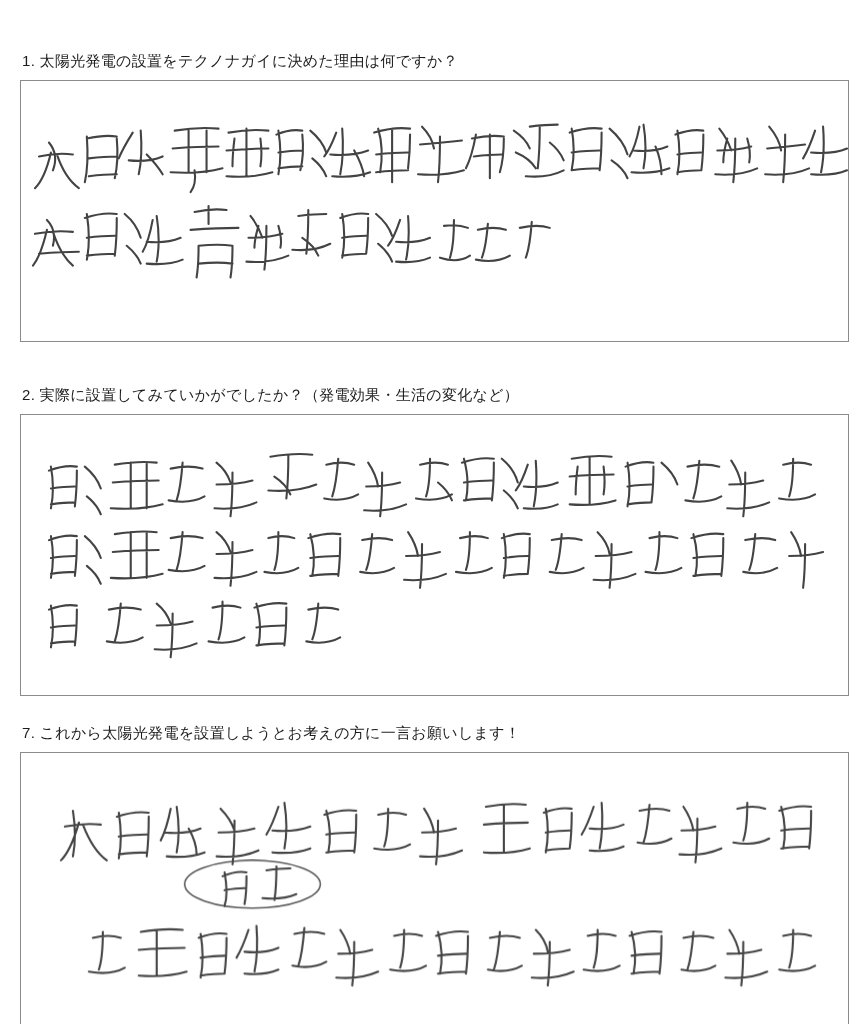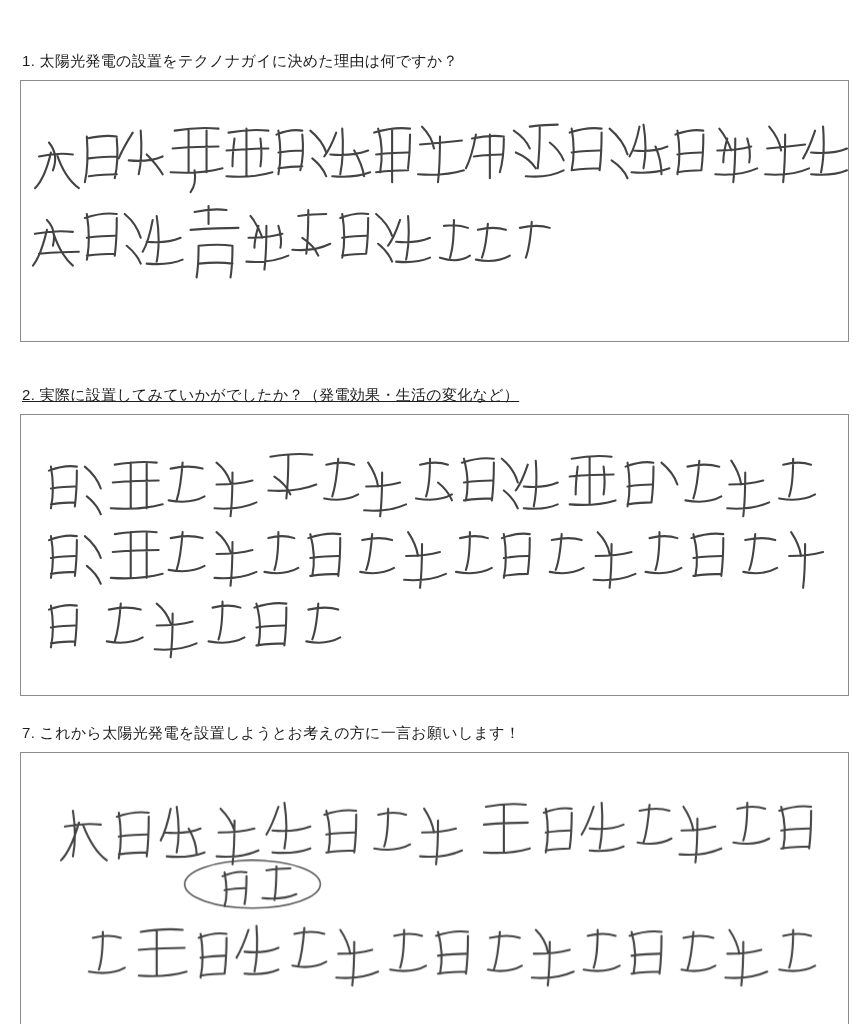--- a/index.html
+++ b/index.html
@@ -49,21 +49,21 @@
     pointer-events: none;
   }
   .hw-svg {
     display: block;
     width: 100%;
     height: 100%;
   }
   
   #q1 { top: 14px; }
   #q1 .answer-box { height: 262px; }
-  #q2 { top: 348px; text-decoration: underline; }
+  #q2 { top: 348px; }
   #q2 .answer-box { height: 282px; }
   #q3 { top: 686px; }
   #q3 .answer-box { height: 312px; }
 
   .ink {
     stroke: #343434;
     stroke-width: 2.1;
     stroke-linecap: round;
     stroke-linejoin: round;
     fill: none;

